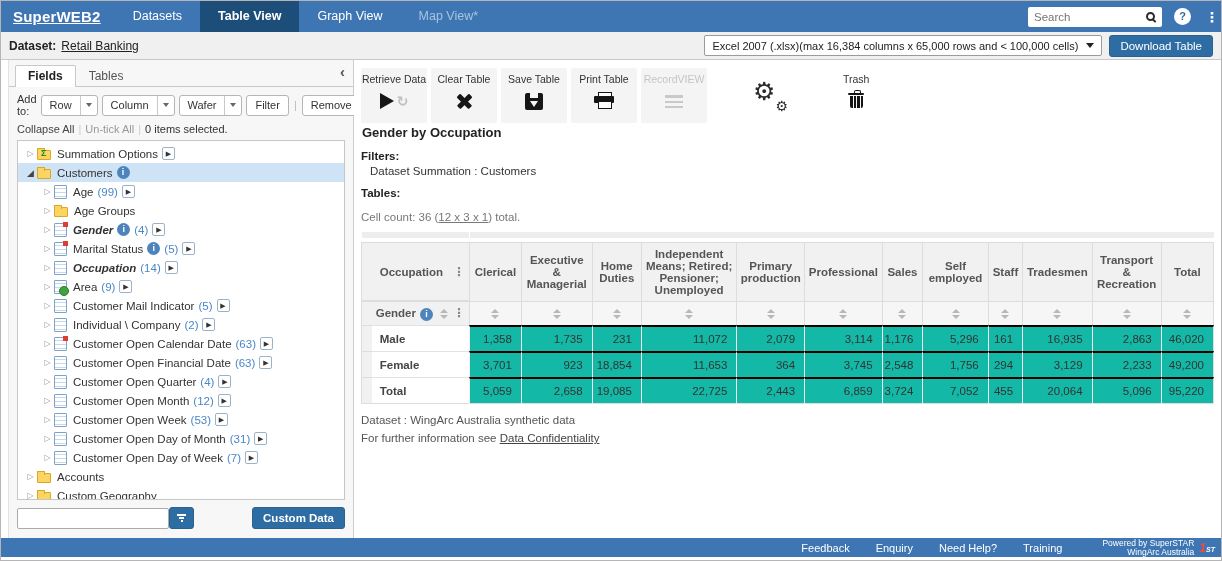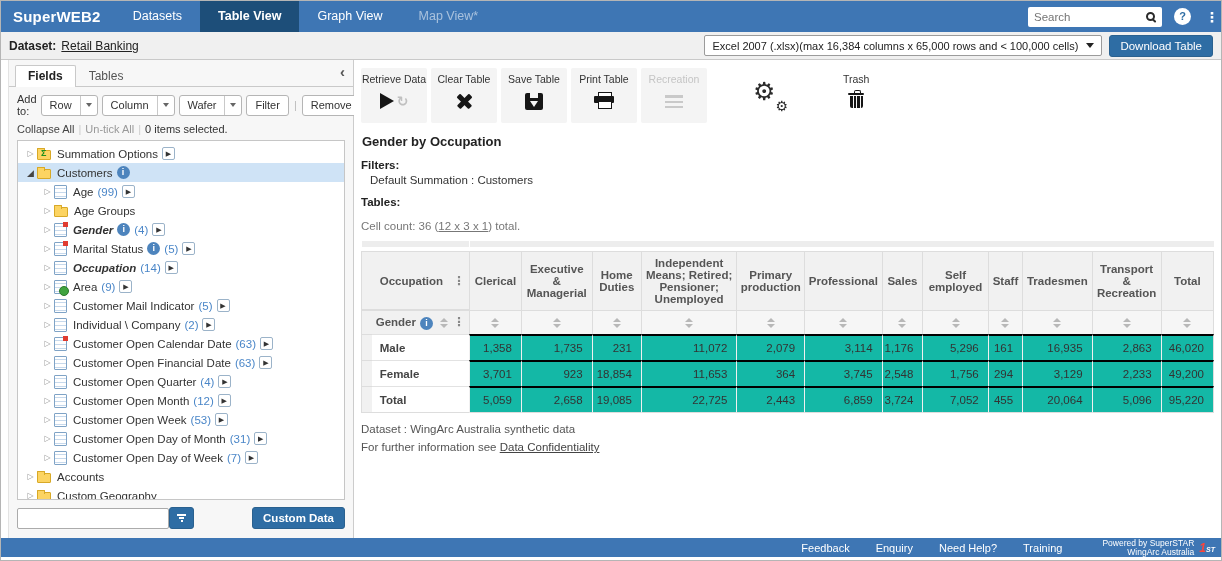--- a/index.html
+++ b/index.html
@@ -1,21 +1,21 @@
 <!DOCTYPE html>
 <html><head>
 <meta charset="utf-8">
 <style>
   * { margin:0; padding:0; box-sizing:border-box; }
   body { font-family:"Liberation Sans","DejaVu Sans",sans-serif; background:#fff; }
   .app { width:1222px; height:561px; border:1px solid #b5b5b5; display:flex; flex-direction:column; overflow:hidden; background:#fff; }
 
   
   .nav { height:31px; background:#3e76b4; display:flex; align-items:stretch; flex-shrink:0; }
-  .logo { color:#fff; font-weight:bold; font-size:15px; line-height:31px; padding:0 14px 0 12px; letter-spacing:.2px; }
+  .logo { color:#fff; font-weight:bold; font-size:15px; line-height:31px; padding:0 14px 0 12px; letter-spacing:.2px;text-decoration:underline; }
   .nav-tabs { display:flex; }
   .nav-tab { color:#fff; font-size:12.5px; line-height:31px; padding:0 18px; cursor:pointer; }
   .nav-tab.active { background:#1d4e79; font-weight:bold; }
   .nav-tab.disabled { color:rgba(255,255,255,.55); }
   .nav-right { margin-left:auto; display:flex; align-items:center; gap:12px; }
   .searchbox { background:#fff; border-radius:2px; height:20px; width:134px; display:flex; align-items:center; }
   .searchbox input { border:none; outline:none; flex:1; font-size:11.5px; padding:0 6px; min-width:0; font-family:inherit; }
   .i-mag { width:9px; height:9px; border:2px solid #2b2b2b; border-radius:50%; position:relative; margin-right:7px; flex-shrink:0; }
   .i-mag::after { content:""; position:absolute; width:2px; height:5px; background:#2b2b2b; transform:rotate(-45deg); right:-2px; bottom:-4px; border-radius:1px; }
   .help-circle { width:17px; height:17px; border-radius:50%; background:#fff; color:#2e6da4; font-weight:bold; font-size:11px; line-height:17px; text-align:center; cursor:pointer; }
@@ -99,21 +99,21 @@
   .i-list { width:18px; height:13px; background:repeating-linear-gradient(to bottom, #c9c9c9 0 2.5px, transparent 2.5px 5.5px); }
   .gears { margin-left:42px; margin-top:10px; position:relative; cursor:pointer; width:36px; height:34px; }
   .gears .g1 { font-size:25px; color:#2b2b2b; line-height:26px; }
   .gears .g2 { position:absolute; font-size:14px; color:#2b2b2b; right:1px; bottom:-2px; }
   .trash-btn { margin-left:54px; text-align:center; cursor:pointer; padding-top:5px; }
   .trash-btn .tb-label { font-size:10.5px; color:#333; display:block; margin-bottom:6px; }
   .i-trash { position:relative; display:inline-block; width:13px; height:12px; background:repeating-linear-gradient(90deg,#161616 0 2.6px,#f9f9f9 2.6px 3.6px); border-radius:0 0 2px 2px; margin-top:5px; }
   .i-trash::before { content:""; position:absolute; top:-3.5px; left:-1.5px; width:16px; height:2.5px; background:#161616; border-radius:1px; }
   .i-trash::after { content:""; position:absolute; top:-6px; left:4px; width:5px; height:2px; border:1.5px solid #161616; border-bottom:none; border-radius:2px 2px 0 0; }
 
-  .report { margin-top:9px; overflow:hidden; }
+  .report { overflow:hidden; }
   .report-title { font-size:13px; font-weight:bold; color:#222; margin:2px 0 10px 1px; }
   .meta-label { font-size:11.5px; font-weight:bold; color:#222; margin-bottom:3px; }
   .meta-value { font-size:11.5px; color:#333; margin:0 0 10px 9px; }
   .wafers { margin-bottom:12px; }
   .cellcount { font-size:11.5px; color:#777; margin-bottom:9px; }
   .cellcount .cc-link { text-decoration:underline; cursor:pointer; }
 
   table.grid { border-collapse:separate; border-spacing:0; table-layout:fixed; font-size:11.5px; }
   .grid td { overflow:hidden; }
   .strip-cell { background:#ededed; height:6px; border-left:1px solid #fff; }
@@ -385,39 +385,39 @@
           </div>
           <div class="tool-btn">
             <span class="tb-label">Print Table</span>
             <span class="tb-icon">
               <span class="i-print">
                 <span class="body"></span>
               </span>
             </span>
           </div>
           <div class="tool-btn disabled">
-            <span class="tb-label">Recreation</span>
+            <span class="tb-label">RecordVIEW</span>
             <span class="tb-icon">
               <span class="i-list"></span>
             </span>
           </div>
           <div class="gears">
           <span class="g1">⚙</span>
           <span class="g2">⚙</span>
         </div>
         <div class="trash-btn">
           <span class="tb-label">Trash</span>
           <span class="i-trash"></span>
         </div>
       </div>
 
       <div class="report">
         <div class="report-title">Gender by Occupation</div>
         <div class="meta-label">Filters:</div>
-        <div class="meta-value">Default Summation : Customers</div>
+        <div class="meta-value">Dataset Summation : Customers</div>
         <div class="meta-label wafers">Tables:</div>
         <div class="cellcount"><span>Cell count: 36 (</span><span class="cc-link">12 x 3 x 1</span><span>) total.</span></div>
 
         <table class="grid">
             <colgroup>
               <col style="width: 14px;">
               <col style="width: 78px;">
               <col style="width: 53px;">
               <col style="width: 72px;">
               <col style="width: 50px;">

